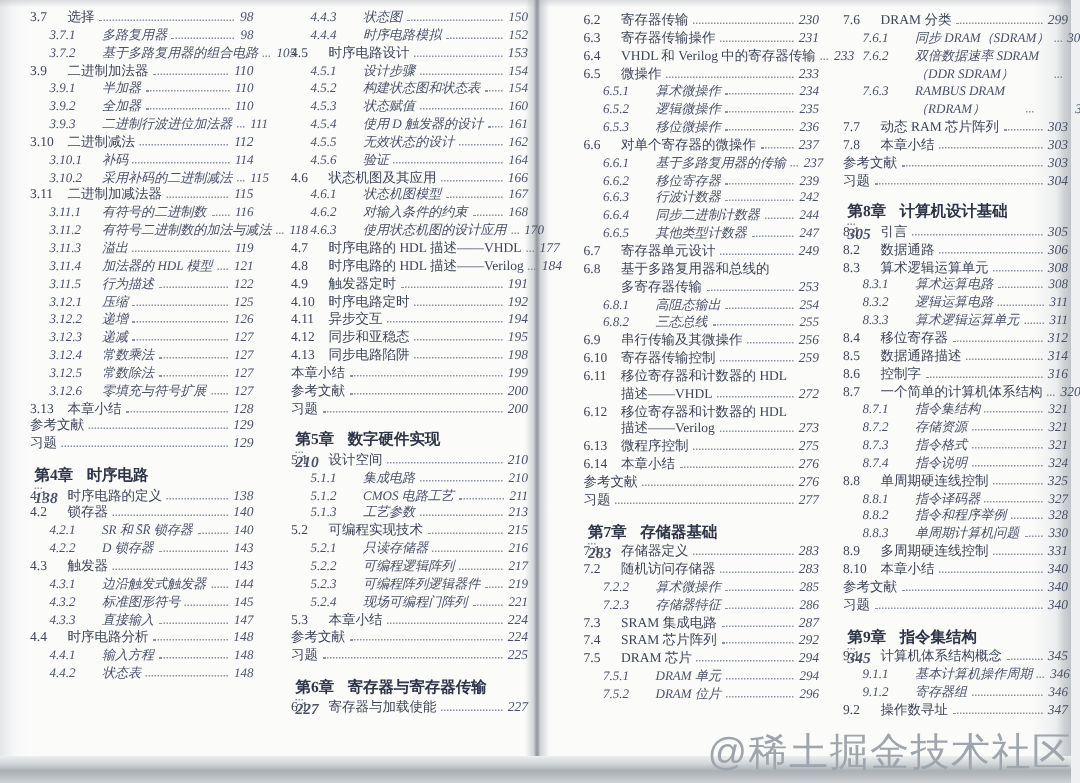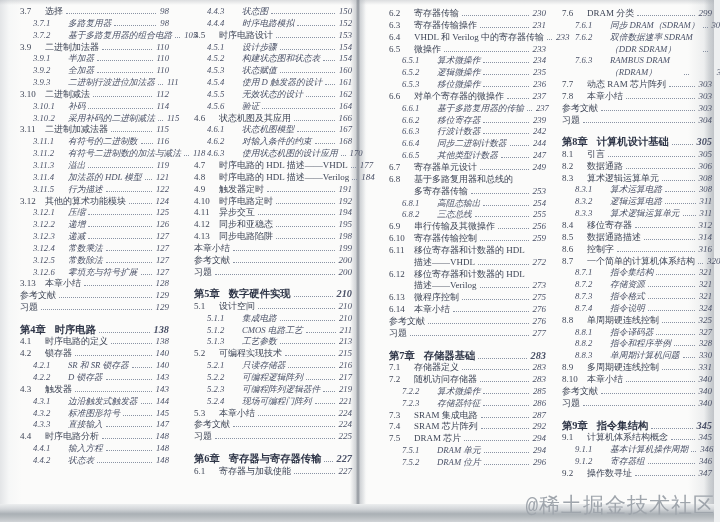--- a/index.html
+++ b/index.html
@@ -25,28 +25,28 @@
   .col[data-col="1"]{left:194px;width:158px;}
   .col[data-col="2"]{left:389px;width:157px;top:8px;}
   .col[data-col="3"]{left:562px;width:150px;top:8px;}
   .row{display:flex;align-items:baseline;height:11.85px;line-height:11.85px;
     font-size:9px;color:var(--ink,#3e4556);white-space:nowrap;}
   .row.s2,.row.w2{padding-left:13px;font-style:italic;color:var(--ink2,#4b5268);font-size:8.7px;}
   .row.s2 .num{min-width:35px;}
   .row.s1 .num{min-width:25px;}
   .row.c{font-weight:bold;font-size:10.3px;color:var(--chapter_ink,#2e3547);height:13.5px;line-height:13.5px;}
   .row.c .num{margin-right:9px;}
-  .row.g{margin-top:9px;}
+  .row.g{margin-top:9px;flex-direction:column;}
   .row.w1{padding-left:25px;text-align:right;}
   .row.w2{padding-left:48px;gap:24px;}
   .num{display:inline-block;}
   .leader{flex:1;min-width:5px;margin:0 3px;border-bottom:1.4px dotted var(--leader,#8a93a4);height:1px;}
   .page-num{font-style:italic;margin-left:1px;color:var(--ink2,#4b5268);}
-  .watermark{position:absolute;right:5px;bottom:3px;font-size:21px;letter-spacing:1px;
-    color:var(--watermark,#9fa5ac);font-family:Liberation Mono, monospace;}
+  .watermark{position:absolute;right:5px;bottom:3px;font-size:26px;letter-spacing:1px;
+    color:var(--watermark,#9fa5ac);font-family:Liberation Sans, sans-serif;}
 </style>
 </head>
 <body>
 
 <div class="scan">
   <div class="page left"></div>
   <div class="page right"></div>
   <div class="top-shade"></div>
   <div class="gutter"></div>
   <div class="edge-right"></div>
@@ -127,25 +127,20 @@
       <div class="row s2">
         <span><span class="num">3.11.4</span><span>加法器的 HDL 模型</span></span>
         <span class="leader"></span>
         <span class="page-num">121</span>
       </div>
       <div class="row s2">
         <span><span class="num">3.11.5</span><span>行为描述</span></span>
         <span class="leader"></span>
         <span class="page-num">122</span>
       </div>
-      <div class="row s1">
-        <span><span class="num">3.12</span><span>其他的算术功能模块</span></span>
-        <span class="leader"></span>
-        <span class="page-num">124</span>
-      </div>
       <div class="row s2">
         <span><span class="num">3.12.1</span><span>压缩</span></span>
         <span class="leader"></span>
         <span class="page-num">125</span>
       </div>
       <div class="row s2">
         <span><span class="num">3.12.2</span><span>递增</span></span>
         <span class="leader"></span>
         <span class="page-num">126</span>
       </div>

